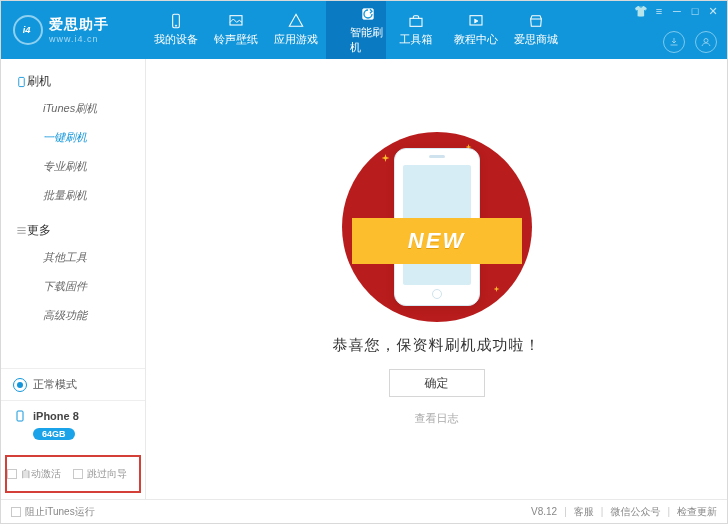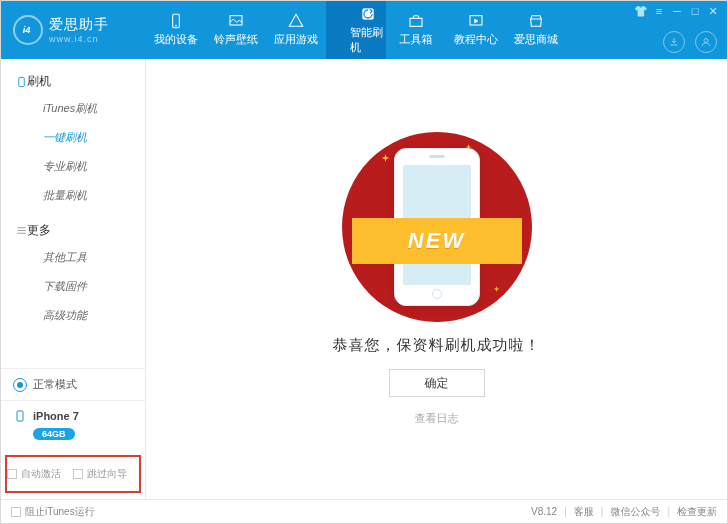--- a/index.html
+++ b/index.html
@@ -4,21 +4,21 @@
 <style>
   * { box-sizing: border-box; margin: 0; padding: 0; font-family: "Microsoft YaHei", Arial, sans-serif; }
   html, body { width: 728px; height: 524px; overflow: hidden; background: #fff; }
 
   .app { width: 728px; height: 524px; border: 1px solid #d9d9d9; display: flex; flex-direction: column; }
 
   
   .header { background: #1296db; height: 58px; display: flex; align-items: center; position: relative; }
   .logo-wrap { display: flex; align-items: center; padding-left: 12px; width: 145px; }
   .logo-circle { width: 30px; height: 30px; border: 2px solid #8dd0f0; border-radius: 50%; display: flex; align-items: center; justify-content: center; margin-right: 6px; }
-  .logo-text { color: #fff; font-size: 14px; font-weight: normal; letter-spacing: 1px; }
+  .logo-text { color: #fff; font-size: 14px; font-weight: bold; letter-spacing: 1px; }
   .logo-sub { color: #a7daf2; font-size: 9px; letter-spacing: 1px; }
   .nav { display: flex; height: 100%; }
   .nav-item { width: 60px; display: flex; flex-direction: column; align-items: center; justify-content: center; color: #fff; font-size: 11px; cursor: pointer; gap: 3px; }
   .nav-item.active { background: #0a7bc2; padding-left: 24px; }
   .nav-icon { width: 18px; height: 16px; display: flex; align-items: center; justify-content: center; }
   .nav-icon svg { width: 18px; height: 16px; fill: #fff; stroke: #fff; }
 
   .win-controls { position: absolute; right: 8px; top: 4px; display: flex; gap: 6px; }
   .win-btn { width: 12px; height: 12px; color: #c5e7f8; cursor: pointer; display: flex; align-items: center; justify-content: center; font-size: 11px; }
   .header-actions { position: absolute; right: 10px; bottom: 6px; display: flex; gap: 10px; }
@@ -218,21 +218,21 @@
         <span>正常模式</span>
       </div>
 
       <div class="sb-device">
         <div class="dev-row">
           <span class="dev-ico">
               <svg width="12" height="14" viewBox="0 0 24 24">
                 <rect x="6" y="2" width="12" height="20" rx="2" fill="none" stroke="#1296db" stroke-width="2"></rect>
               </svg>
             </span>
-          <span>iPhone 7</span>
+          <span>iPhone 8</span>
         </div>
         <span class="badge">64GB</span>
       </div>
 
       <div class="sb-checks">
         <label class="sb-check">
           <span class="cbox"></span>
           <span>自动激活</span>
         </label>
         <label class="sb-check">

